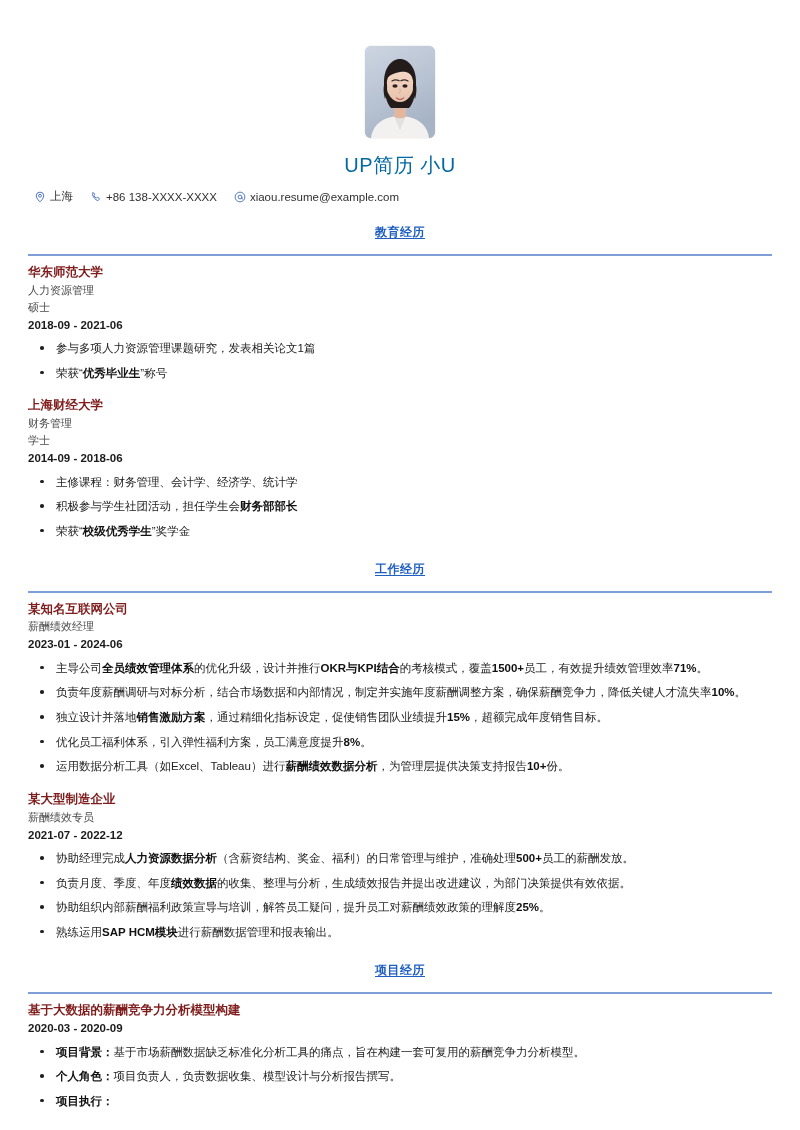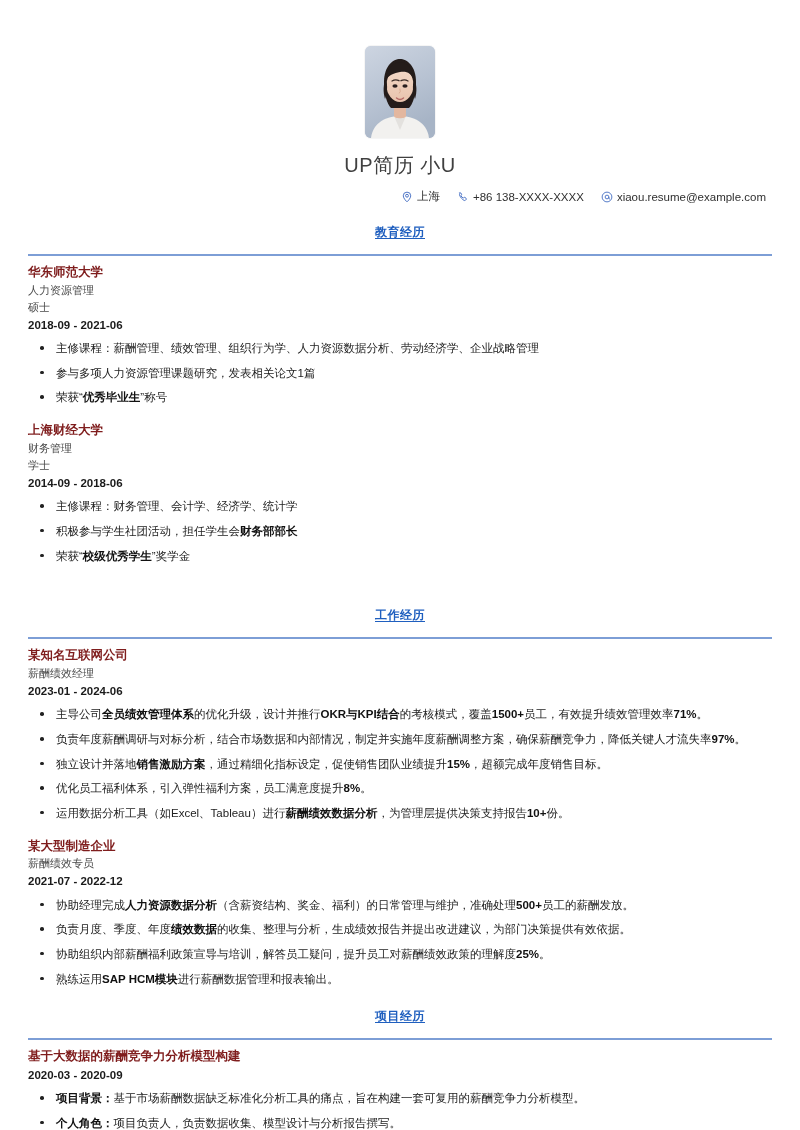--- a/index.html
+++ b/index.html
@@ -37,30 +37,30 @@
     border-radius: 6px;
     overflow: hidden;
     position: relative;
     background: linear-gradient(170deg, #c5cedd 0%, #b9c4d4 45%, #aab6c8 100%);
     box-shadow: 0 0 0 1px rgba(0,0,0,0.04);
   }
   .photo svg { display: block; width: 100%; height: 100%; }
 
   .person-name {
     font-size: 20px;
-    color: #404040;
+    color: #0369a1;
     margin-top: 14px;
     letter-spacing: 0.5px;
     font-weight: 400;
   }
 
   .contact-row {
     margin-top: 10px;
     display: flex;
-    justify-content: flex-end;
+    justify-content: flex-start;
     align-items: center;
     gap: 5px;
     font-size: 11.5px;
     color: #2f2f2f;
   }
   .contact-item {
     display: inline-flex;
     align-items: center;
     gap: 4px;
     margin: 0 6px;
@@ -138,21 +138,21 @@
     position: absolute;
     left: 12px;
     top: 7px;
     width: 3.5px;
     height: 3.5px;
     border-radius: 50%;
     background: #222222;
   }
   ul.bullets > li b { font-weight: bold; color: #111111; }
 
-  .section-gap-lg { margin-top: 42px; }
+  .section-gap-lg { margin-top: 20px; }
 </style>
 </head>
 <body>
 
 <div class="page">
 
   <div class="header">
     <div class="photo-wrap">
       <div class="photo">
         <svg viewBox="0 0 70 92" preserveAspectRatio="xMidYMid slice" aria-hidden="true">
@@ -233,21 +233,20 @@
   <div class="section">
     <div class="section-title">教育经历</div>
     <div class="section-rule"></div>
 
     <div class="entry">
       <div class="entry-title">华东师范大学</div>
       <div class="entry-sub">人力资源管理</div>
       <div class="entry-sub">硕士</div>
       <div class="entry-date">2018-09 - 2021-06</div>
       <ul class="bullets">
-        <li>主修课程：薪酬管理、绩效管理、组织行为学、人力资源数据分析、劳动经济学、企业战略管理</li>
         <li>参与多项人力资源管理课题研究，发表相关论文1篇</li>
         <li>荣获“<b>优秀毕业生</b>”称号</li>
       </ul>
     </div>
 
     <div class="entry">
       <div class="entry-title">上海财经大学</div>
       <div class="entry-sub">财务管理</div>
       <div class="entry-sub">学士</div>
       <div class="entry-date">2014-09 - 2018-06</div>
@@ -262,21 +261,21 @@
   <div class="section section-gap-lg">
     <div class="section-title">工作经历</div>
     <div class="section-rule"></div>
 
     <div class="entry">
       <div class="entry-title">某知名互联网公司</div>
       <div class="entry-sub">薪酬绩效经理</div>
       <div class="entry-date">2023-01 - 2024-06</div>
       <ul class="bullets">
         <li>主导公司<b>全员绩效管理体系</b>的优化升级，设计并推行<b>OKR与KPI结合</b>的考核模式，覆盖<b>1<b>500+</b></b>员工，有效提升绩效管理效率<b>71%</b>。</li>
-        <li>负责年度薪酬调研与对标分析，结合市场数据和内部情况，制定并实施年度薪酬调整方案，确保薪酬竞争力，降低关键人才流失率<b>97%</b>。</li>
+        <li>负责年度薪酬调研与对标分析，结合市场数据和内部情况，制定并实施年度薪酬调整方案，确保薪酬竞争力，降低关键人才流失率<b>10%</b>。</li>
         <li>独立设计并落地<b>销售激励方案</b>，通过精细化指标设定，促使销售团队业绩提升<b>15%</b>，超额完成年度销售目标。</li>
         <li>优化员工福利体系，引入弹性福利方案，员工满意度提升<b>8%</b>。</li>
         <li>运用数据分析工具（如Excel、Tableau）进行<b>薪酬<b>绩效数据</b>分析</b>，为管理层提供决策支持报告<b>10+</b>份。</li>
       </ul>
     </div>
 
     <div class="entry">
       <div class="entry-title">某大型制造企业</div>
       <div class="entry-sub">薪酬绩效专员</div>
       <div class="entry-date">2021-07 - 2022-12</div>

